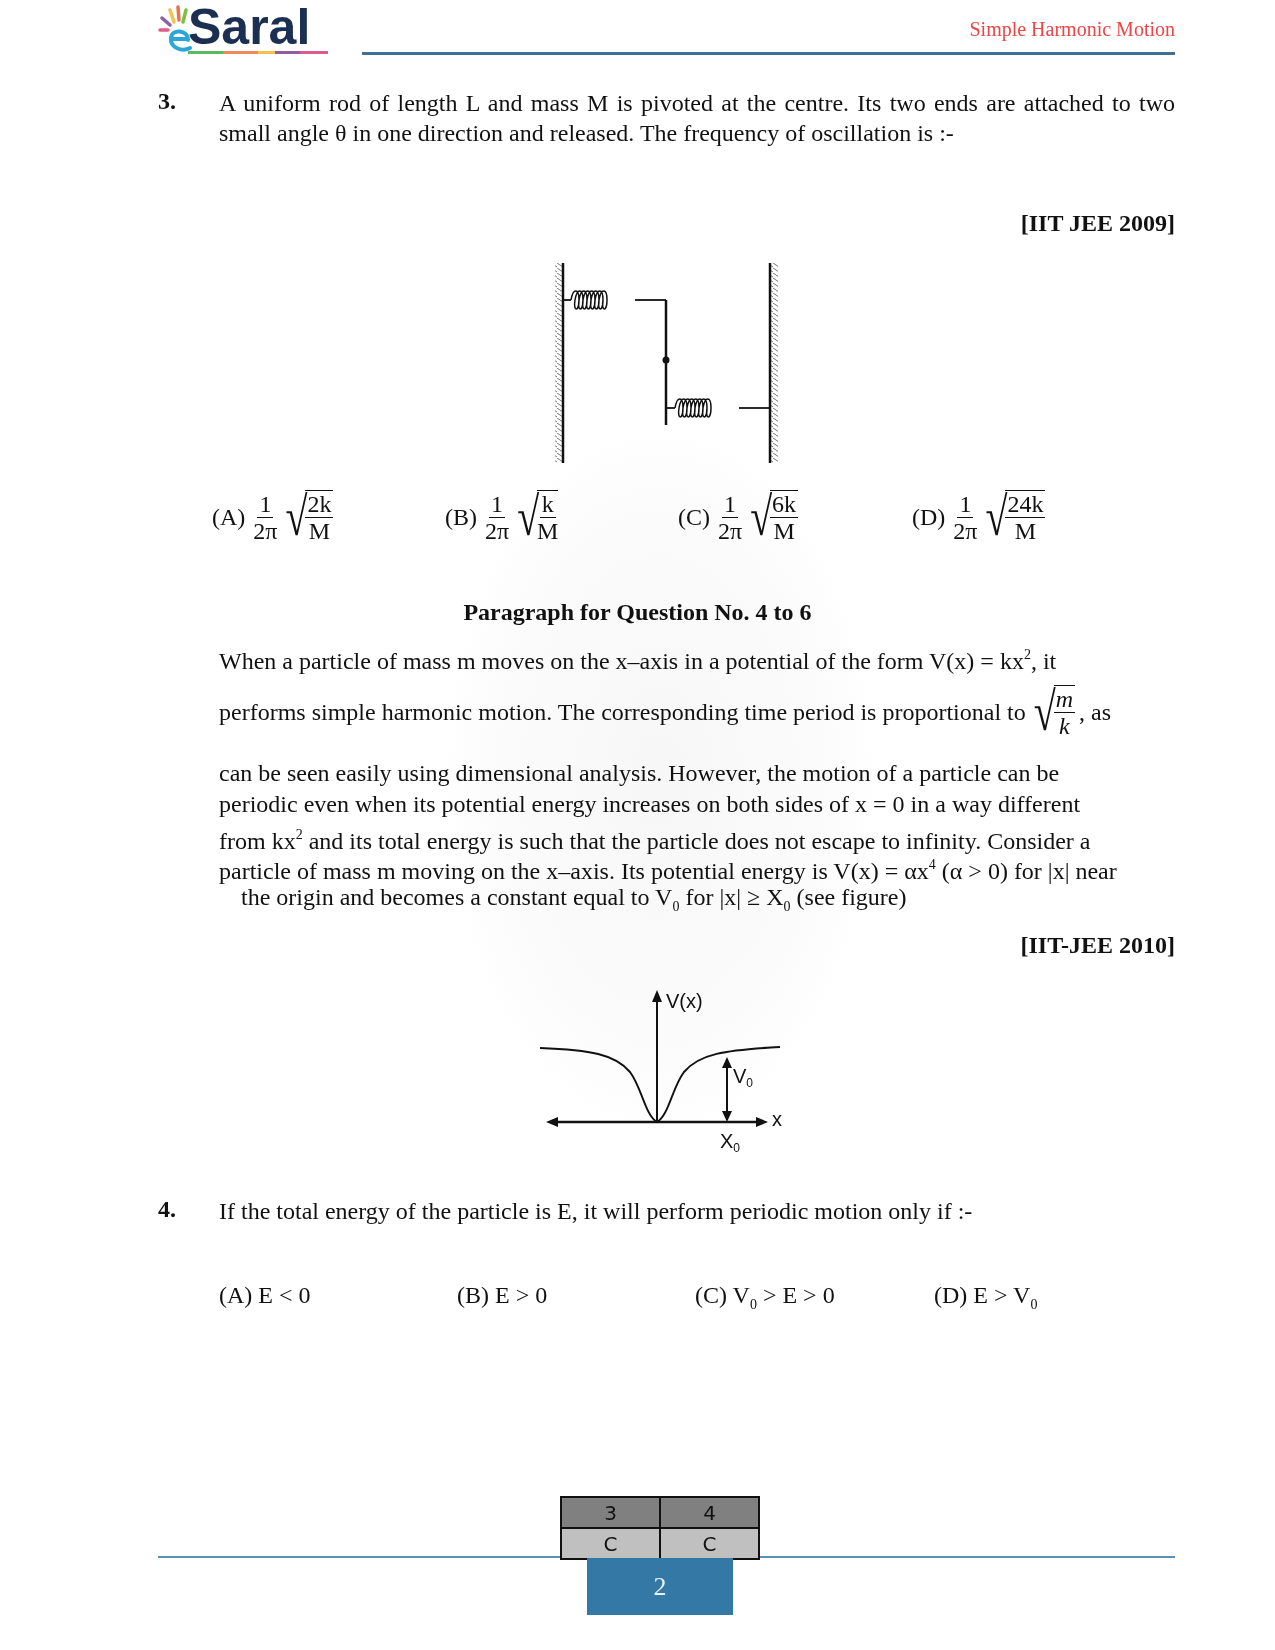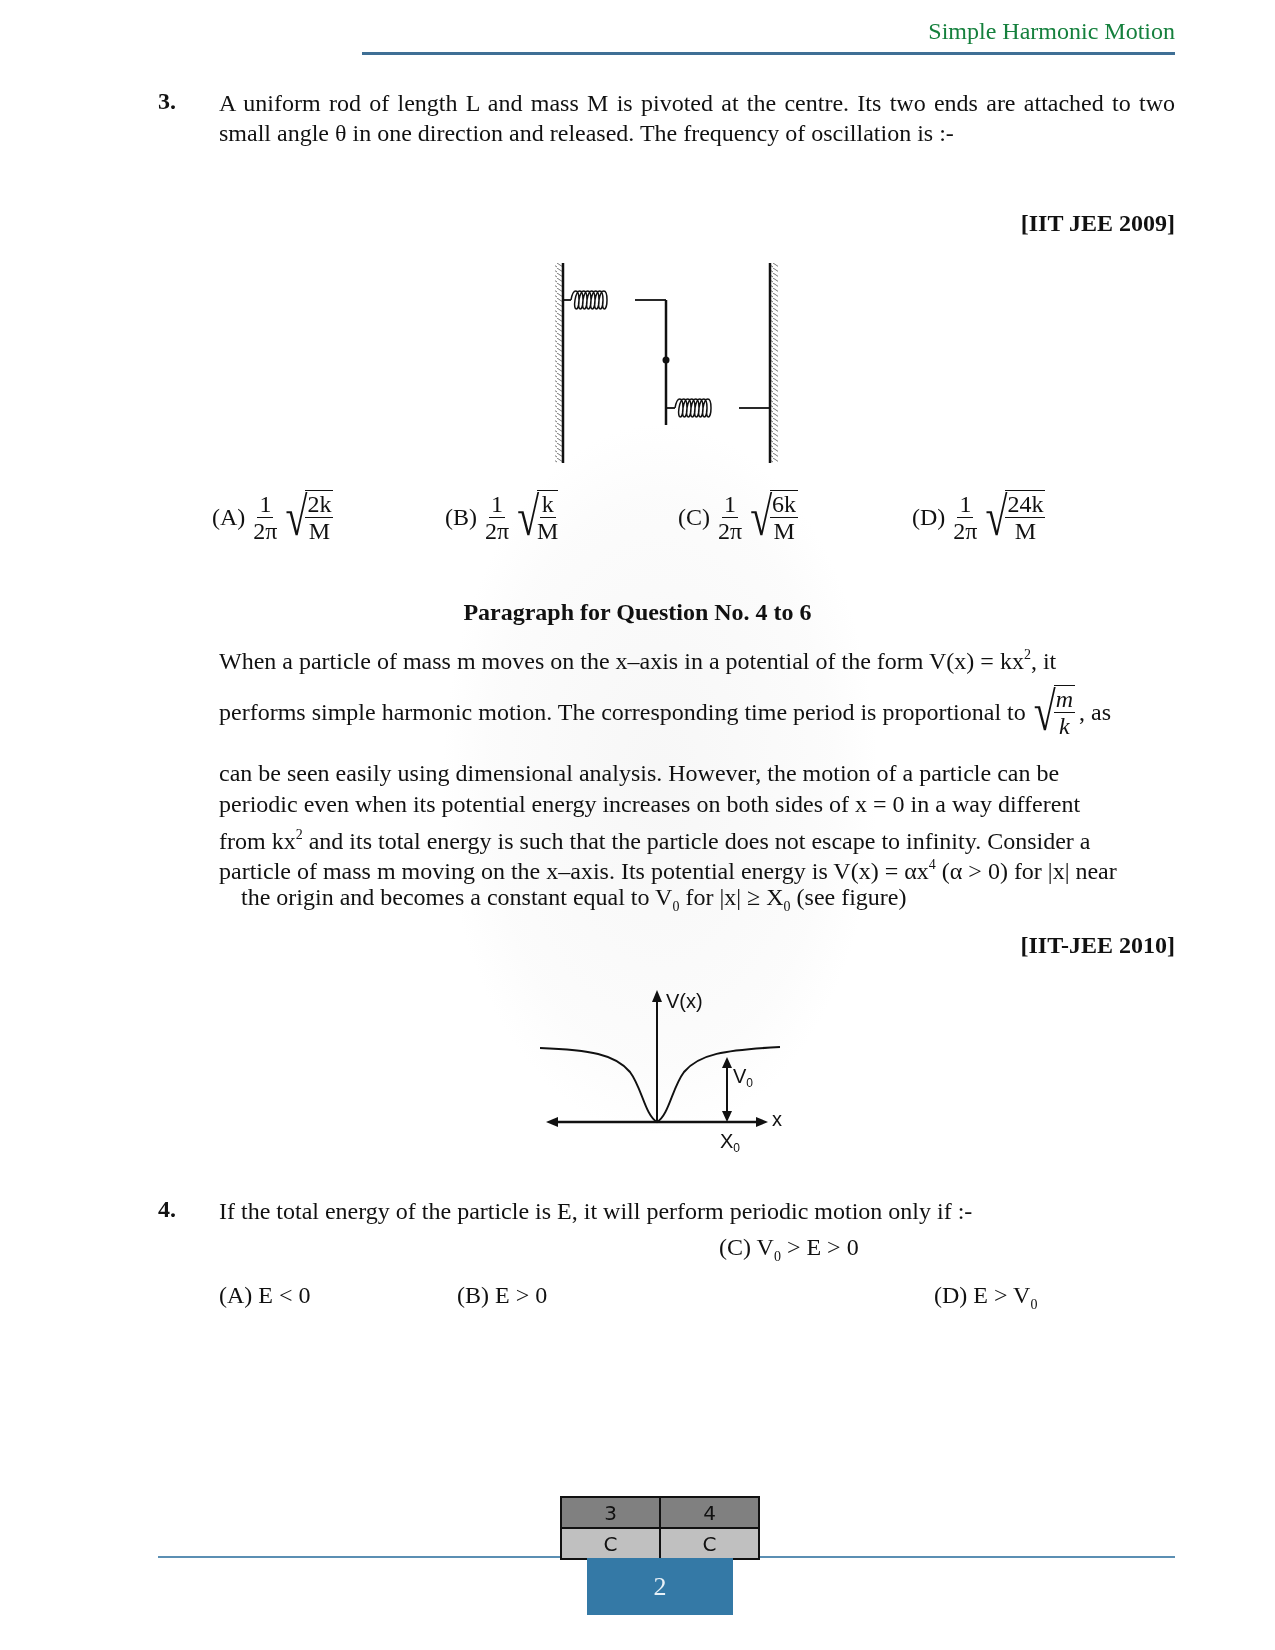--- a/index.html
+++ b/index.html
@@ -3,21 +3,21 @@
 <meta charset="utf-8">
 <style>
   html, body { margin:0; padding:0; background:#ffffff; }
   body { width:1275px; height:1650px; position:relative; overflow:hidden;
          font-family:"Liberation Serif", "DejaVu Serif", serif; color:#111; }
   .abs { position:absolute; }
   .txt { font-size:24px; line-height:30px; white-space:nowrap; }
   .bold { font-weight:bold; }
   .logo-text { font-family:"Liberation Sans","DejaVu Sans",sans-serif; font-weight:bold;
                font-size:50px; color:#1b2f52; letter-spacing:0px; line-height:50px; }
-  .header-title { font-size:24px; color:#15803d; }
+  .header-title { font-size:20px; color:#ef4444; }
   .rule { position:absolute; height:3px; background:#3f6f95; }
   .qnum { font-weight:bold; font-size:24px; }
   .justify { text-align:justify; text-align-last:justify; white-space:normal; }
   .frac { display:inline-flex; flex-direction:column; align-items:center; vertical-align:middle; }
   .frac .num { border-bottom:1.5px solid #111; padding:0 2px; line-height:26px; }
   .frac .den { line-height:26px; }
   .sqrt { display:inline-flex; align-items:center; vertical-align:middle; }
   .sqrt .rad { font-size:40px; line-height:40px; transform:scaleY(1.35); margin-right:-2px; }
   .sqrt .under { border-top:1.5px solid #111; }
   .opt { display:flex; align-items:center; gap:8px; font-size:24px; }
@@ -30,20 +30,32 @@
   sup { font-size:14px; vertical-align:10px; }
   .watermark { position:absolute; left:440px; top:420px; width:440px; height:720px;
                border-radius:50%; background:radial-gradient(ellipse at center, rgba(240,240,240,0.55) 0%, rgba(245,245,245,0.35) 55%, rgba(255,255,255,0) 70%); }
 </style>
 </head>
 <body>
 
 <div class="watermark"></div>
 
 <div class="abs" style="left:0;top:0;width:1275px;height:60px;">
+  <div class="abs" style="left:158px;top:4px;width:175px;height:52px;">
+    <svg class="abs" style="left:0;top:0" width="40" height="50" viewBox="0 0 40 50">
+      <line x1="12" y1="6" x2="16" y2="18" stroke="#f2c14e" stroke-width="3.5" stroke-linecap="round"></line>
+      <line x1="20" y1="3" x2="21" y2="16" stroke="#e9724c" stroke-width="3.5" stroke-linecap="round"></line>
+      <line x1="28" y1="6" x2="25" y2="18" stroke="#7bc043" stroke-width="3.5" stroke-linecap="round"></line>
+      <line x1="4" y1="14" x2="12" y2="21" stroke="#8e5ea2" stroke-width="3.5" stroke-linecap="round"></line>
+      <line x1="2" y1="26" x2="10" y2="26" stroke="#e05a8a" stroke-width="3.5" stroke-linecap="round"></line>
+      <path d="M30 36 C30 26 14 24 13 34 C12 44 24 48 32 44 M13 35 L30 35" fill="none" stroke="#2aa6d9" stroke-width="4" stroke-linecap="round"></path>
+    </svg>
+    <span class="abs logo-text" style="left:30px;top:-2px;">Saral</span>
+    <div class="abs" style="left:30px;top:47px;width:140px;height:3px;background:linear-gradient(90deg,#5cb85c 0%,#5cb85c 25%,#f08a5d 25%,#f08a5d 50%,#f2c14e 50%,#f2c14e 62%,#8e5ea2 62%,#8e5ea2 80%,#e05a8a 80%,#e05a8a 100%);"></div>
+  </div>
   <span class="abs header-title" style="right:100px;top:18px;">Simple Harmonic Motion</span>
   <div class="rule" style="left:362px;top:52px;width:813px;"></div>
 </div>
 
 <span class="abs qnum" style="left:158px;top:88px;">3.</span>
 <div class="abs txt" style="left:219px;top:88px;width:956px;">
   <div class="justify">A uniform rod of length L and mass M is pivoted at the centre. Its two ends are attached to two</div>
   <div>small angle θ in one direction and released. The frequency of oscillation is :-</div>
 </div>
 <span class="abs txt bold" style="right:100px;top:208px;">[IIT JEE 2009]</span>
@@ -185,21 +197,21 @@
 
 <span class="abs qnum" style="left:158px;top:1196px;">4.</span>
 <span class="abs txt" style="left:219px;top:1196px;">If the total energy of the particle is E, it will perform periodic motion only if :-</span>
 
 <div class="abs txt" style="left:219px;top:1280px;">
   <span>(A)</span> <span>E &lt; 0</span>
 </div>
 <div class="abs txt" style="left:457px;top:1280px;">
   <span>(B)</span> <span>E &gt; 0</span>
 </div>
-<div class="abs txt" style="left:695px;top:1232px;margin-left:24px;">
+<div class="abs txt" style="left:695px;top:1280px;">
   <span>(C)</span> <span>V</span><sub>0</sub><span> &gt; E &gt; 0</span>
 </div>
 <div class="abs txt" style="left:934px;top:1280px;">
   <span>(D)</span> <span>E &gt; V</span><sub>0</sub><span></span>
 </div>
 
 <div class="rule" style="left:158px;top:1556px;width:1017px;height:2px;background:#5b8fb3;"></div>
 <table class="abs ans-table" style="left:560px;top:1496px;">
   <tbody>
       <tr class="head">

